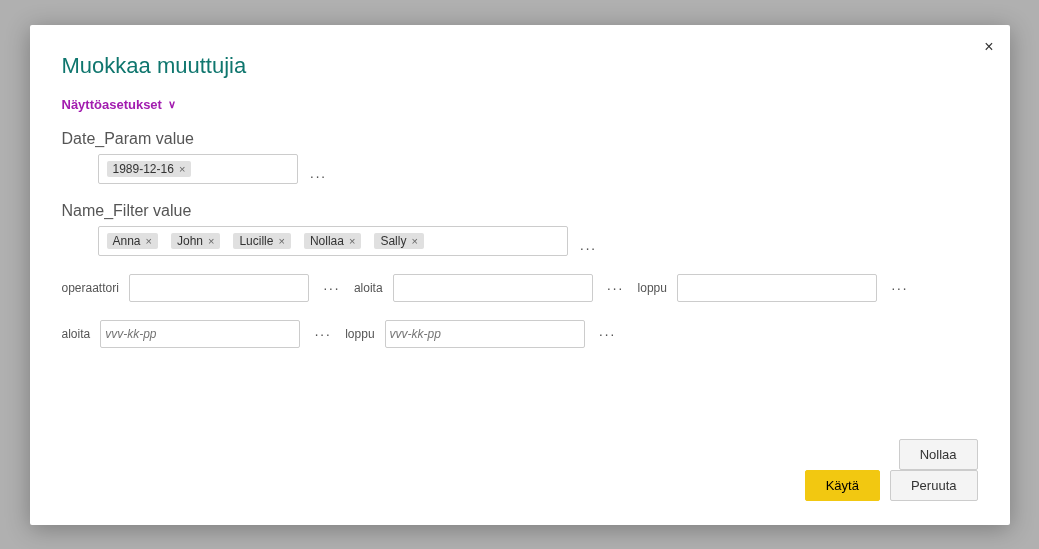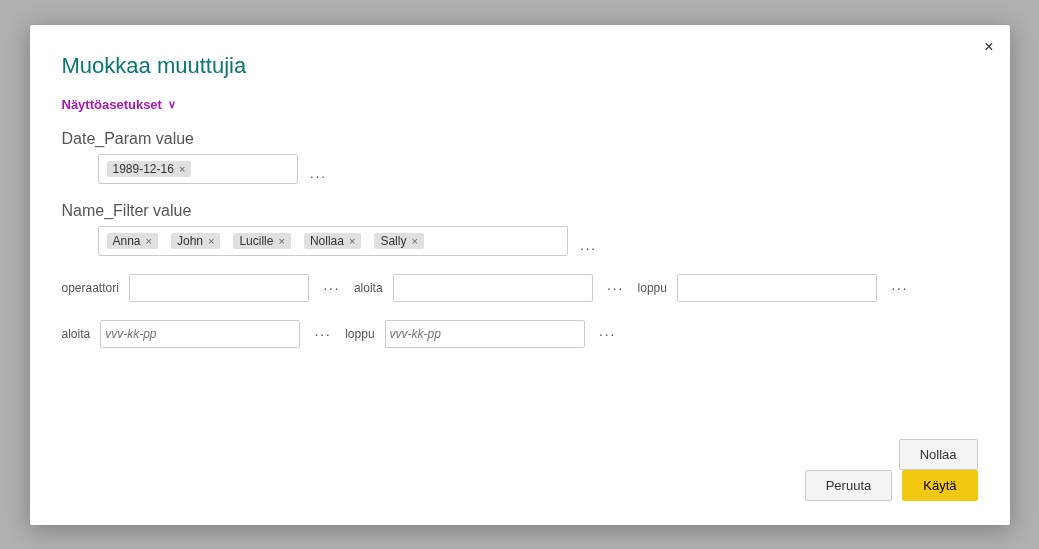--- a/index.html
+++ b/index.html
@@ -255,19 +255,19 @@
         <button class="ellipsis-btn">···</button>
         <span class="inline-label">loppu</span>
         <input class="text-input val-field" type="text" style="font-style: italic; color: rgb(153, 153, 153); width: 200px;" placeholder="vvv-kk-pp">
         <button class="ellipsis-btn">···</button>
       </div>
     </div>
 
     <div class="dialog-footer">
       <button class="btn">Nollaa</button>
       <div class="footer-right">
+        <button class="btn btn-primary">Käytä</button>
         <button class="btn">Peruuta</button>
-        <button class="btn btn-primary">Käytä</button>
       </div>
     </div>
 
   </div>
 </div>
 
 </body></html>

